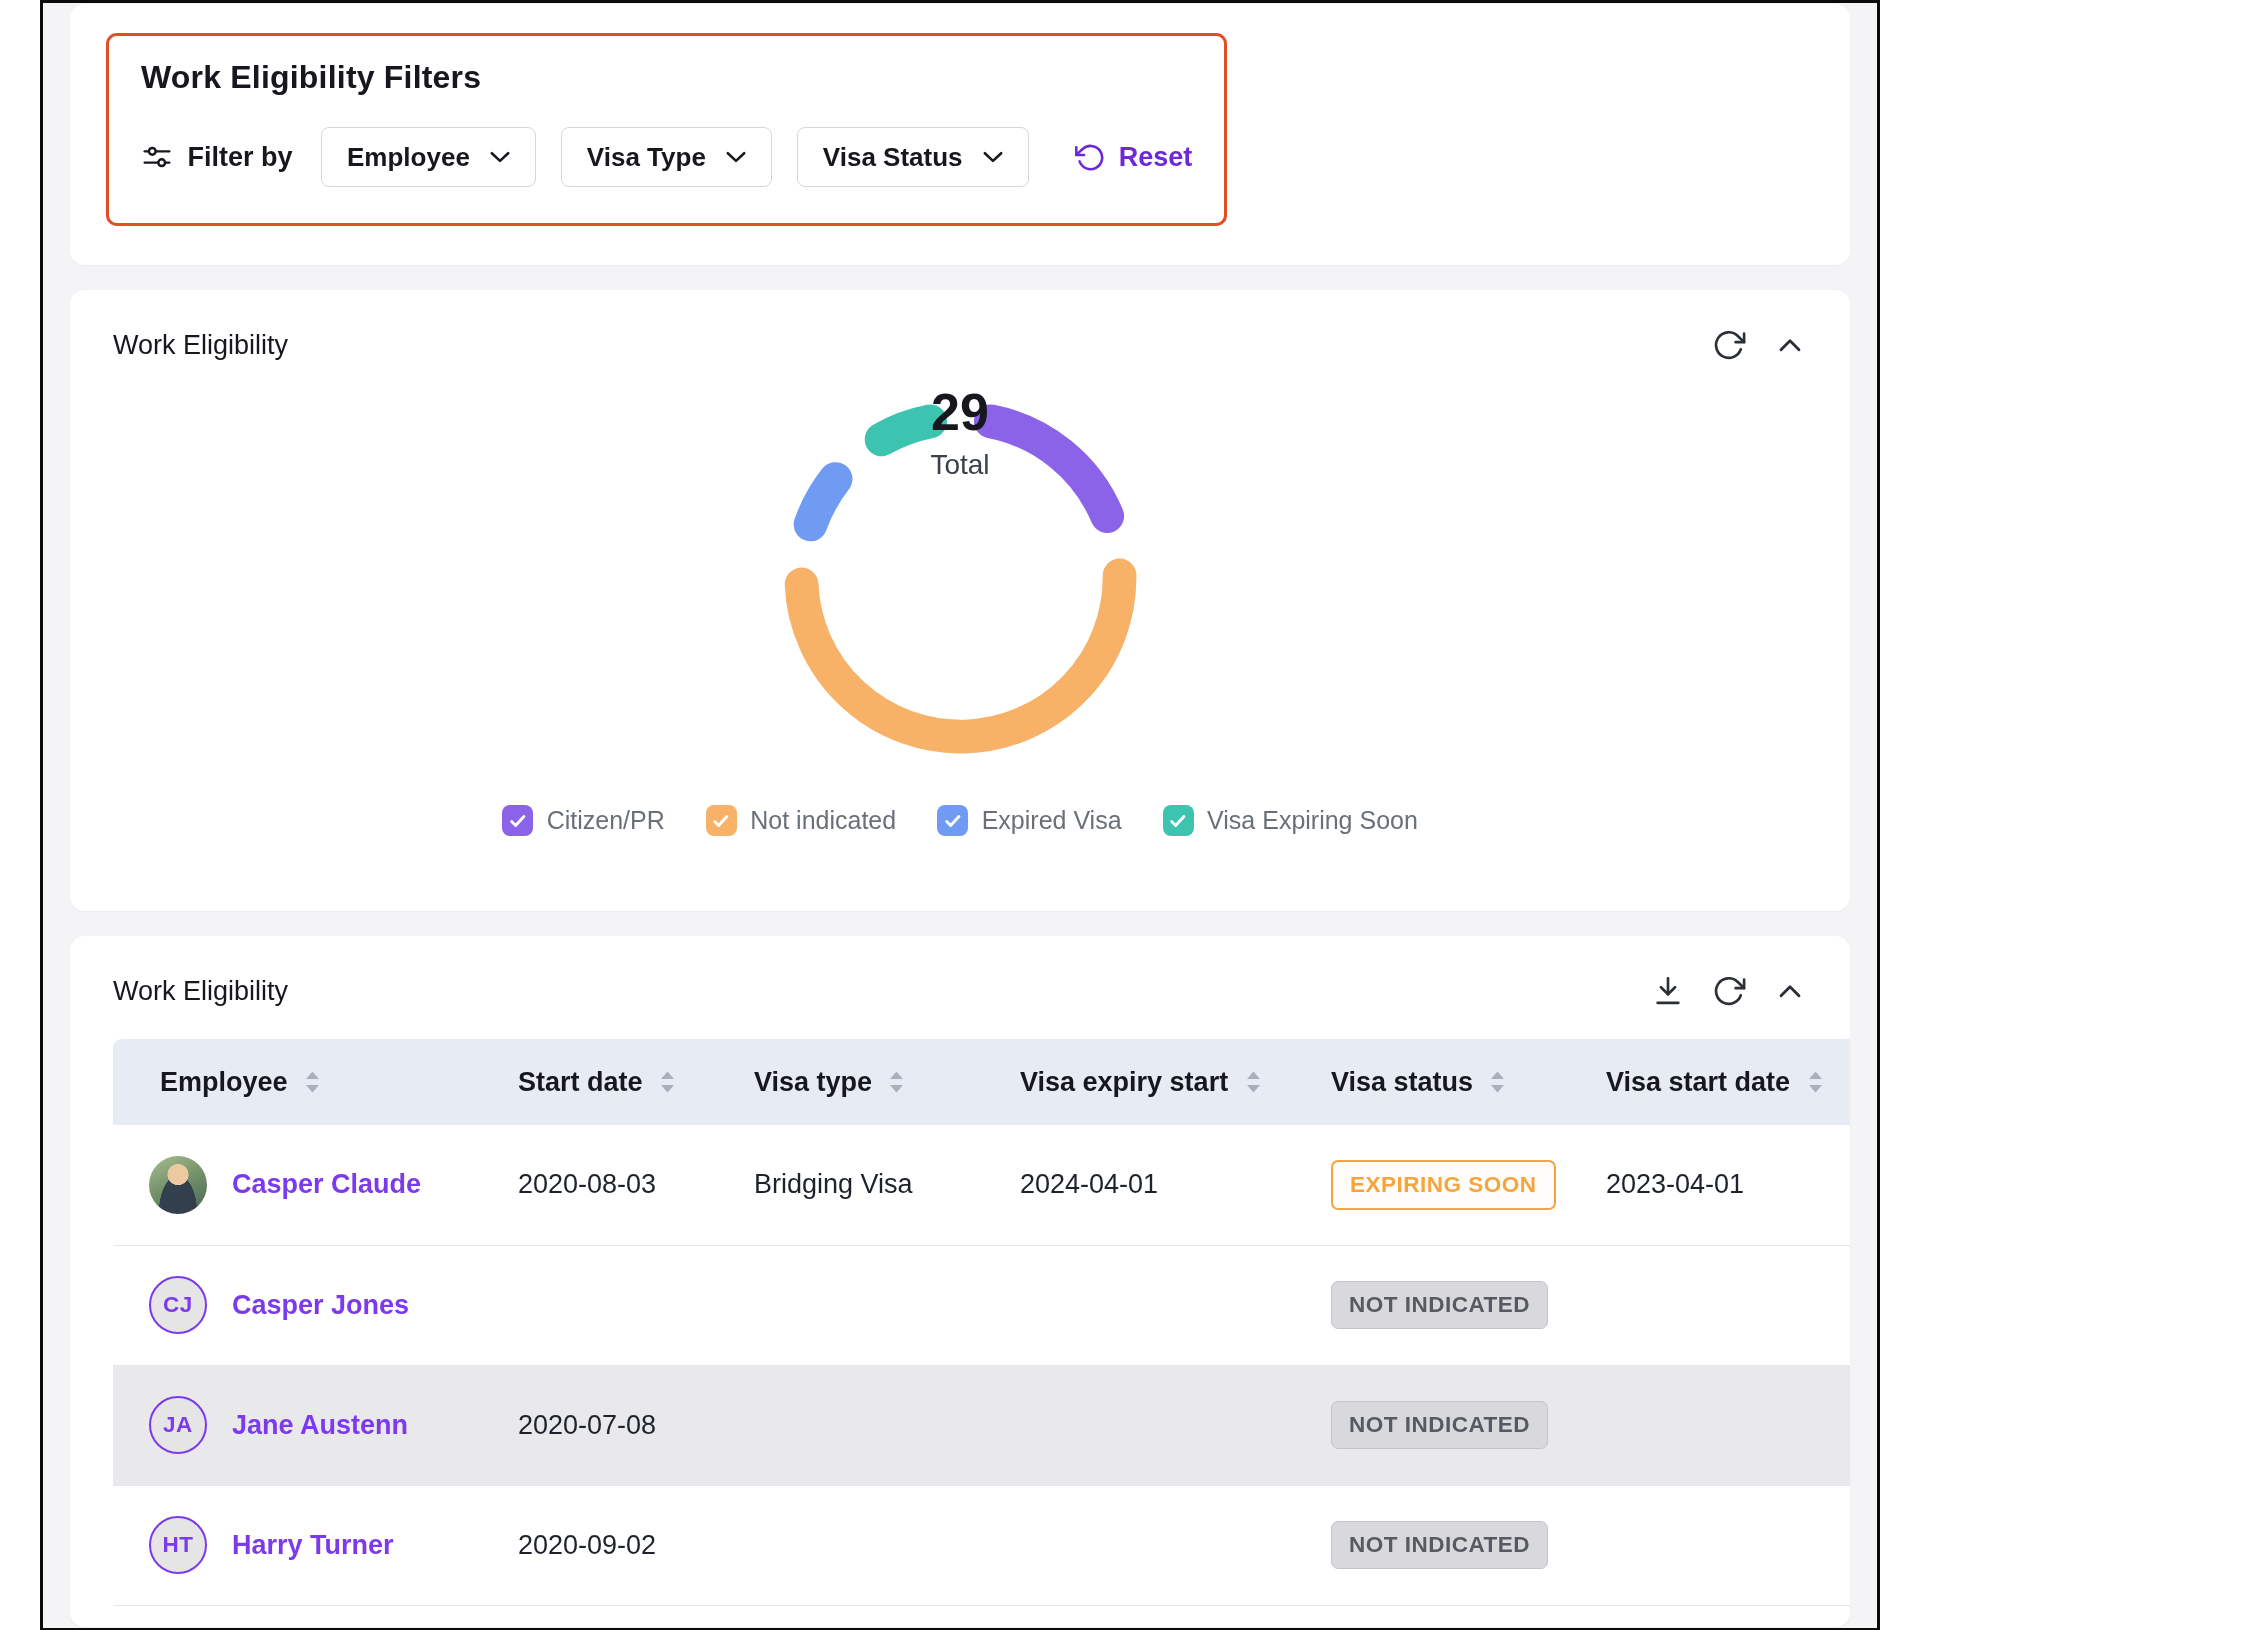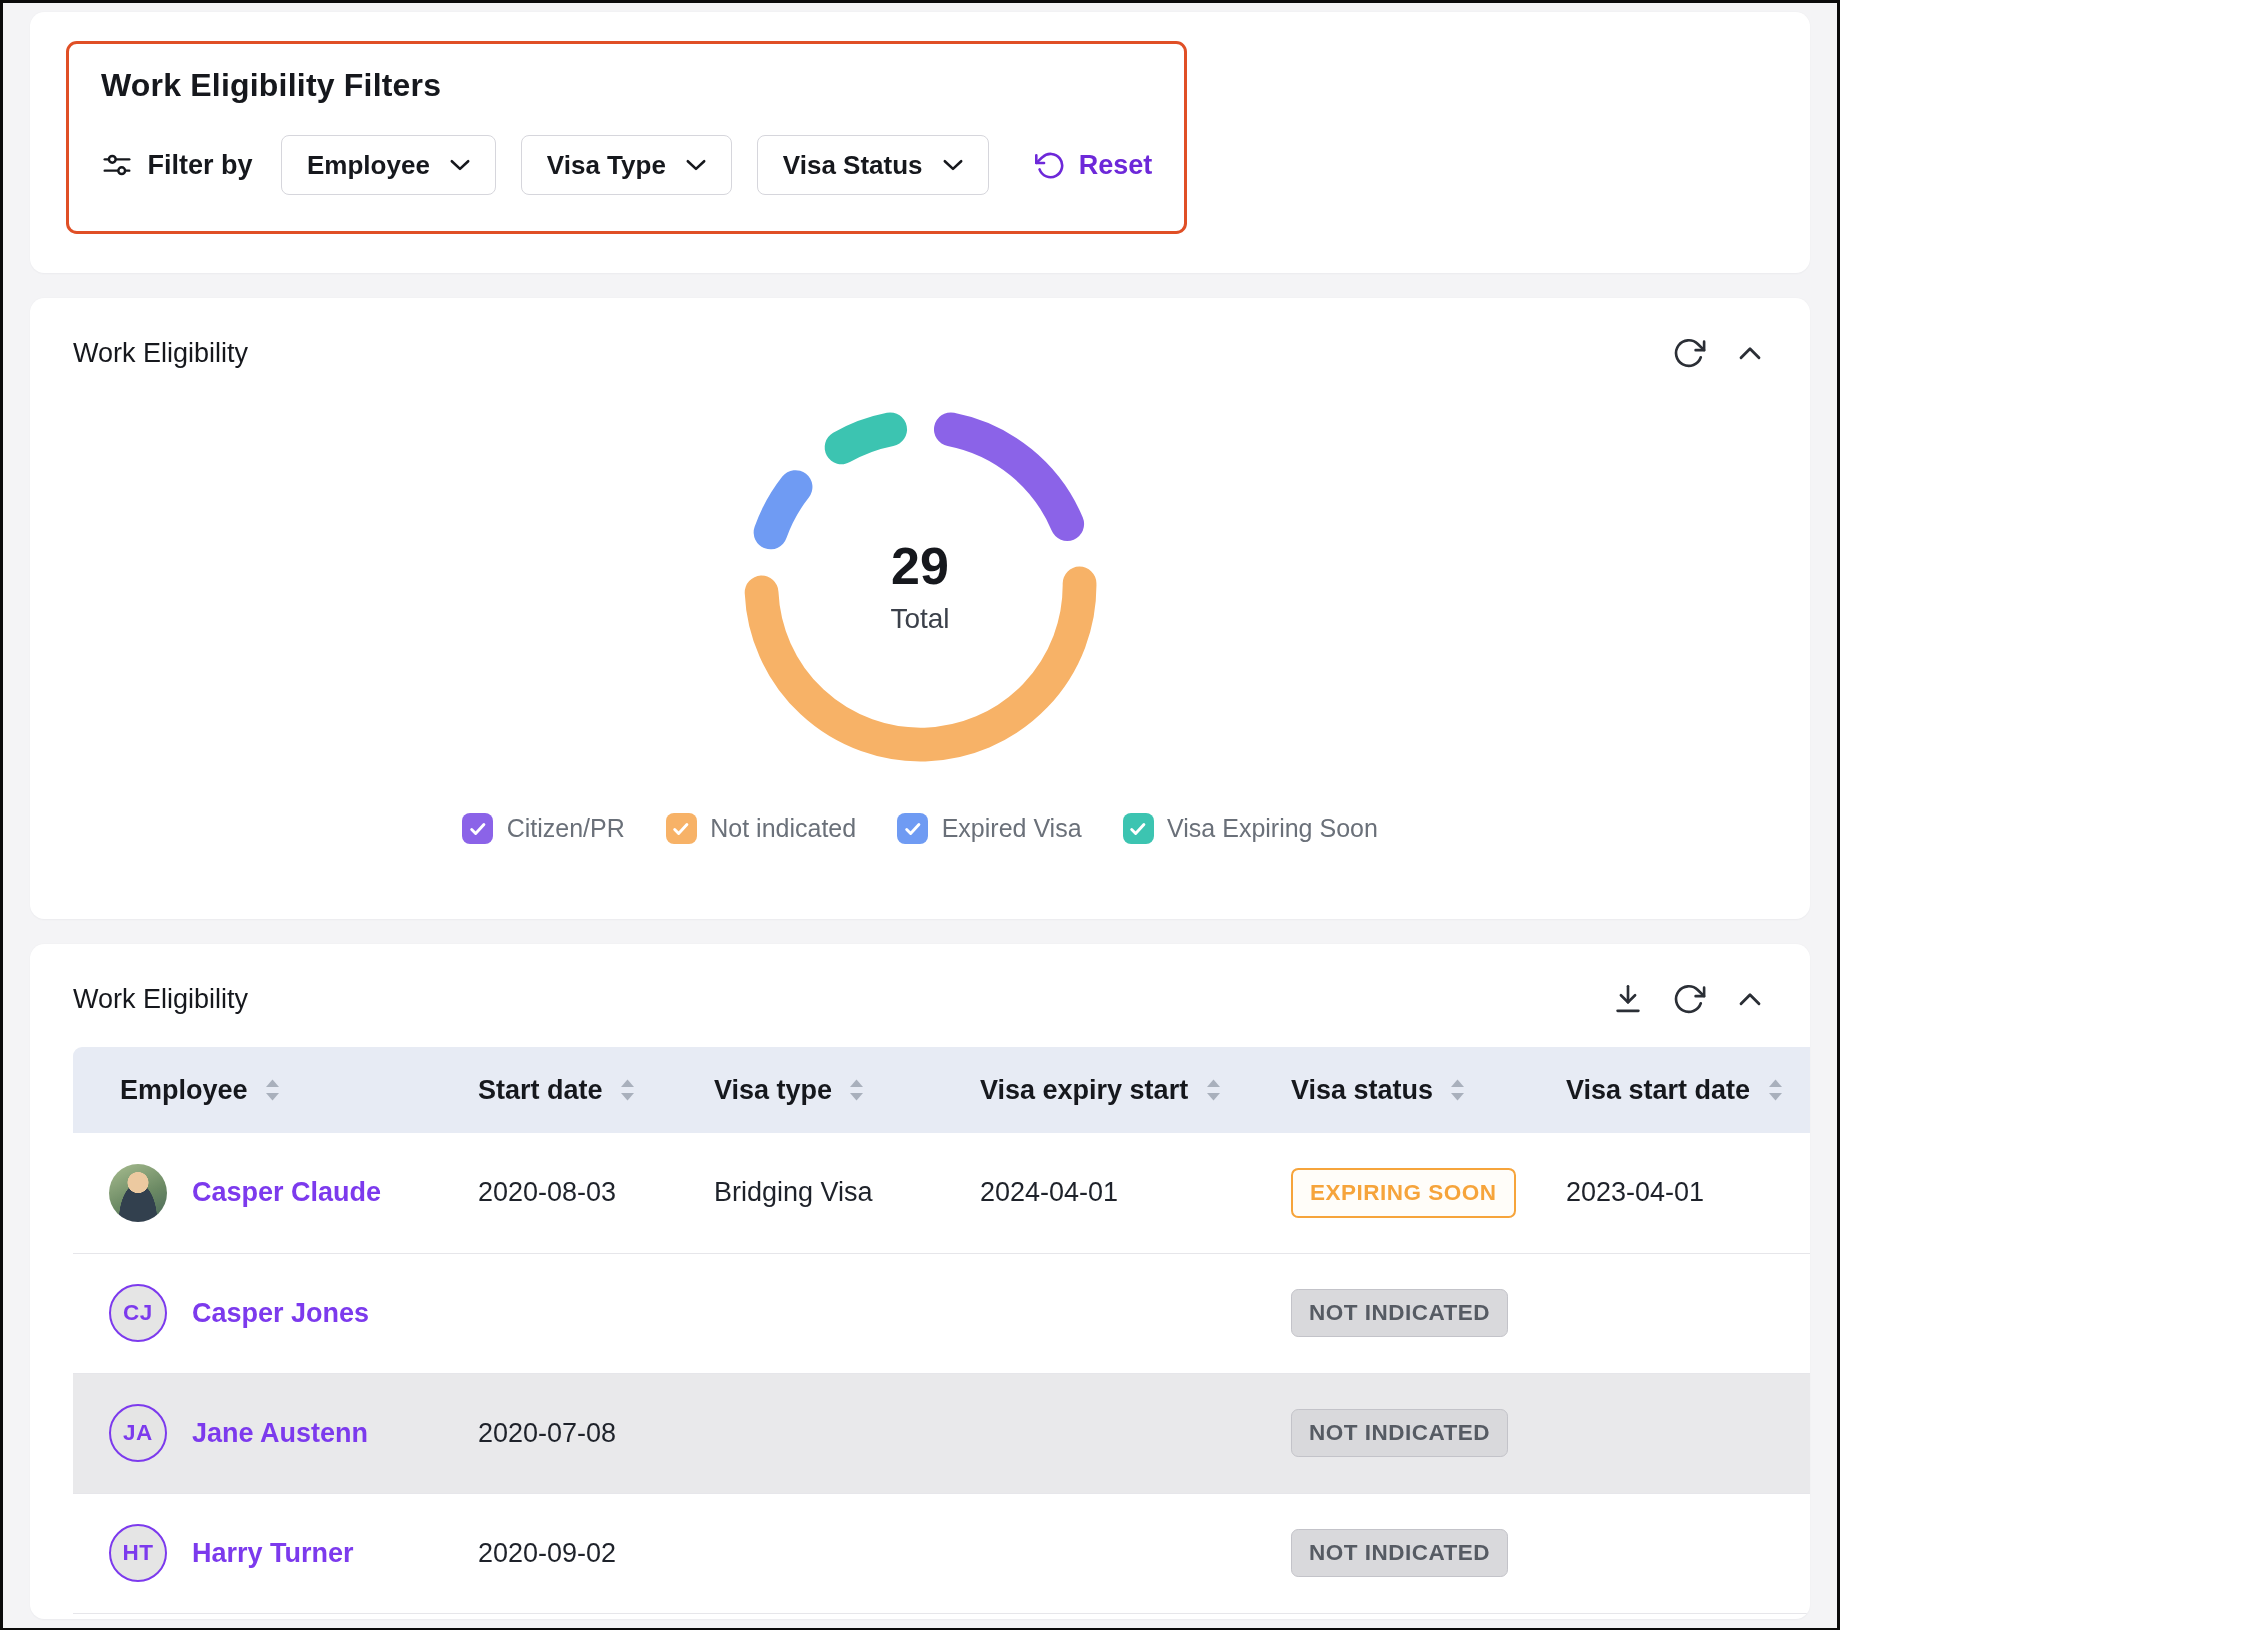--- a/index.html
+++ b/index.html
@@ -3,23 +3,23 @@
 <meta charset="utf-8">
 <style>
   * { box-sizing: border-box; margin: 0; padding: 0; }
   html,body { background:#ffffff; }
   body { font-family: "Liberation Sans", "DejaVu Sans", sans-serif; color:#16181d; }
 
   .page {
     width: 1840px; height: 1631px;
     border: 3.6px solid #0b0b0b;
     background: #f4f4f6;
-    padding: 9px 27px;
+    padding: 1px 27px;
     overflow: hidden;
-    display: flex; flex-direction: column; gap: 25px;
+    display: flex; flex-direction: column; gap: 25px; margin-left: 40px;
   }
 
   .card { background:#ffffff; border-radius:14.4px; box-shadow: 0 0.9px 1.8px rgba(20,20,40,.04); }
 
   
   .card-filters { padding: 29px 36px 36px; min-height: 261px; }
   .filters-outline {
     border: 3.6px solid #e04f26; border-radius: 10.8px;
     padding: 23.4px 32px 36px; width: fit-content; min-width: 1071px;
   }
@@ -45,21 +45,21 @@
   .card-head { display:flex; justify-content:space-between; align-items:center; }
   .card-title { font-size:27px; font-weight:400; }
   .head-icons { display:flex; align-items:center; gap:27px; color:#2b2f36; }
   .icon-btn { background:none; border:none; padding:0; width:34px; height:34px; color:#2b2f36; cursor:pointer; }
   .icon-btn svg { width:100%; height:100%; display:block; }
 
   
   .card-chart { padding: 38px 43px 41px; min-height: 621px; }
   .donut-wrap { position:relative; width:391px; margin: 20px auto 0; }
   #donut { width:391px; height:391px; display:block; }
-  .donut-center { position:absolute; inset:0; display:flex; flex-direction:column; align-items:center; justify-content:center; gap:7.2px; }
+  .donut-center { position:absolute; inset:0; display:flex; flex-direction:column; align-items:center; gap:7.2px; }
   .donut-total { font-size:52px; font-weight:700; color:#16181d; }
   .donut-total-label { font-size:28px; color:#3b404a; }
   .legend { display:flex; justify-content:center; gap:41px; margin-top:32px; }
   .legend-item { display:flex; align-items:center; gap:13.5px; cursor:pointer; }
   .legend-check { width:31px; height:31px; border-radius:8px; display:flex; align-items:center; justify-content:center; flex:none; }
   .legend-check svg { width:21.6px; height:21.6px; }
   .legend-label { font-size:25px; color:#6a7079; }
 
   
   .card-table { padding: 38px 43px 0; flex:1; overflow:hidden; }

